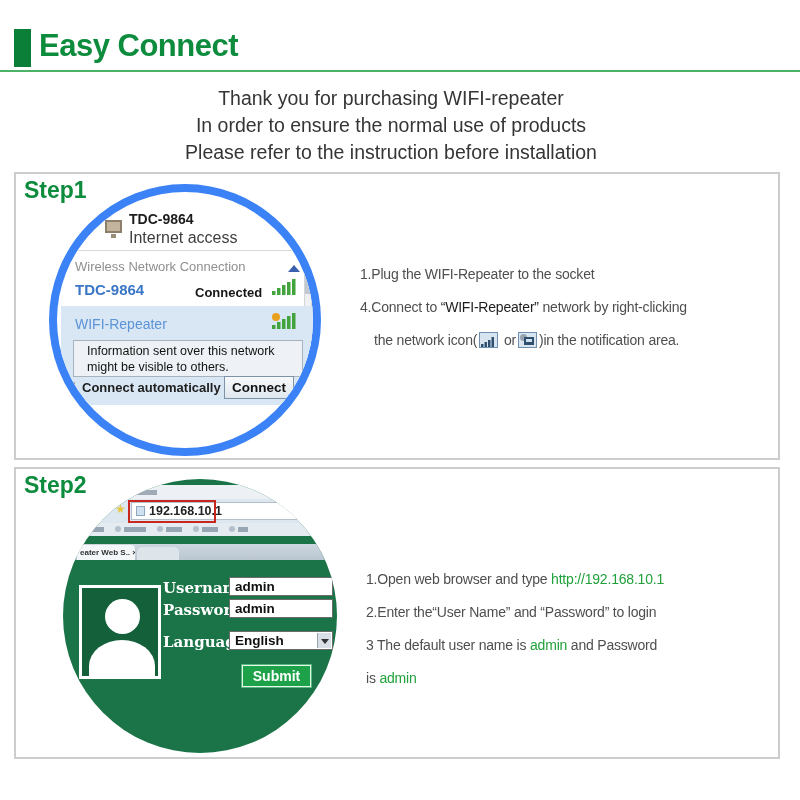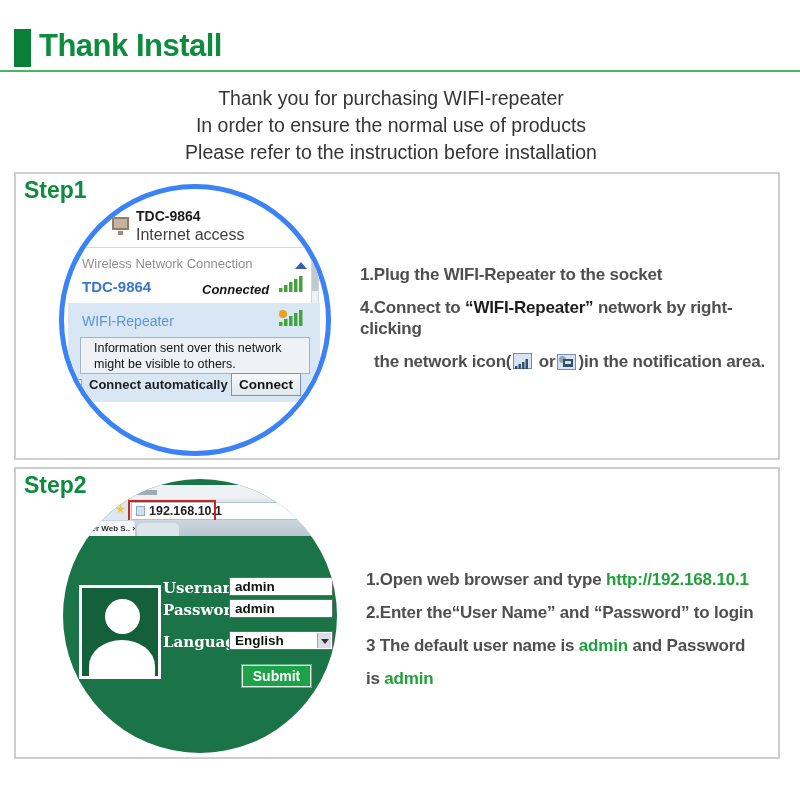--- a/index.html
+++ b/index.html
@@ -15,43 +15,43 @@
   
   #intro { left:0; top:85px; width:736px; text-align:center; font-size:19.5px; line-height:27px; color:#353535;padding-left:46px; }
 
   
   .step-box { left:14px; width:766px; background:#fff; border:2px solid #cdcdcd; }
   #step1-box { top:172px; height:288px; }
   #step2-box { top:467px; height:292px; }
   .step-label { left:8px; top:3px; font-size:23px; font-weight:bold; color:#0e8c3e; }
 
   
-  #flyout-circle { left:43px; top:10px; width:272px; height:272px; border:5px solid #3b82f6; border-radius:50%; background:#fff; overflow:hidden; }
+  #flyout-circle { left:33px; top:10px; width:272px; height:272px; border:8px solid #3b82f6; border-radius:50%; background:#fff; overflow:hidden; }
   #flyout-pc-icon { left:48px; top:28px; width:17px; height:13px; background:#c3b49e; border:2px solid #8d7f6b; }
   #flyout-pc-icon:after { content:""; position:absolute; left:4px; top:12px; width:5px; height:4px; background:#9b8d79; }
   #flyout-name { left:72px; top:19px; font-size:14px; font-weight:bold; color:#1b1b1b; }
   #flyout-sub { left:72px; top:37px; font-size:16px; color:#3e3e3e; }
   #flyout-divider { left:4px; top:58px; width:264px; height:1px; background:#d8d8d8; }
   #flyout-section-title { left:18px; top:67px; font-size:13px; color:#8f8f8f; }
   #flyout-chevron { left:231px; top:73px; width:0; height:0; border-left:6px solid transparent; border-right:6px solid transparent; border-bottom:7px solid #3a5fae; }
   #flyout-scrollbar { left:247px; top:62px; width:8px; height:150px; background:#eef0f2; border:1px solid #d2d5d8; }
   #flyout-scroll-thumb { left:0; top:1px; width:6px; height:38px; background:#c2c8cf; }
   #net-row1-name { left:18px; top:89px; font-size:15px; font-weight:bold; color:#3a76c8; }
-  #net-row1-status { left:138px; top:93px; font-size:13px; font-weight:bold; color:#161616;font-style:italic; }
+  #net-row1-status { left:138px; top:93px; font-size:13px; font-weight:bold; color:#161616; }
   #net-row1-bars { left:214px; top:86px; }
   #net-selected { left:4px; top:114px; width:252px; height:99px; background:#d9e7f5; }
   #net-row2-name { left:14px; top:10px; font-size:14px; color:#5b93d6; }
   #net-row2-bars { left:210px; top:6px; }
   #net-warning { left:12px; top:34px; width:230px; height:37px; background:#eef2f6; border:1px solid #a8b2bc; padding:2px 2px 0 13px; font-size:12.5px; line-height:16px; color:#121212; }
   #net-checkbox { left:2px; top:76px; width:12px; height:12px; background:#fdfdfd; border:1px solid #9aa4ae; }
   #net-checkbox-label { left:21px; top:74px; font-size:13px; font-weight:bold; color:#202020; }
   #net-connect-btn { left:163px; top:70px; width:70px; height:23px; background:linear-gradient(#f7f9fb,#dfe7ee); border:1px solid #7e93a6; font-size:13.5px; font-weight:bold; color:#121212; text-align:center; line-height:21px; }
 
   
-  .instr { font-size:17px; font-weight:bold; color:#4f4f4f; letter-spacing:-0.2px; }
+  .instr { font-size:14px; font-weight:normal; color:#4f4f4f; letter-spacing:-0.2px; }
   #step1-instr { left:344px; top:90px; width:420px; }
   #step1-instr .line { margin-bottom:12px; line-height:21px; }
   #step1-instr .line3 { padding-left:14px; }
   .emph-dark { color:#1d1d1d; }
   #step2-instr { left:350px; top:100px; width:414px; }
   #step2-instr .line { margin-bottom:12px; line-height:21px; }
   .green-text { color:#21a13b; }
 
   
   .tray-icon { display:inline-block; width:19px; height:16px; background:#d8e5f1; border:1px solid #6f8fae; vertical-align:-3px; margin:0 2px; position:relative; }
@@ -66,21 +66,21 @@
   .mini-bar { position:absolute; height:5px; background:#a0abb6; }
   #chrome-row2 { top:20px; height:24px; background:#dde7f0; }
   #addr-star { left:52px; top:3px; font-size:12px; color:#e9c63d; }
   #addr-field { left:68px; top:3px; width:174px; height:18px; background:#fff; border:1px solid #b3bfca;padding-left:33px; }
   #addr-icon { left:4px; top:3px; width:9px; height:10px; background:#cfe0ef; border:1px solid #8fa8c0; }
   #addr-text { left:17px; top:1px; font-size:12.5px; font-weight:bold; color:#222; }
   #addr-red-box { left:-4px; top:-3px; width:88px; height:23px; border:2px solid #c9271d; }
   #chrome-row3 { top:44px; height:13px; background:#e4ebf1; }
   .bm-dot { position:absolute; top:3px; width:6px; height:6px; border-radius:50%; background:#b4c0cb; }
   .bm-bar { position:absolute; top:4px; height:5px; background:#98a6b3; }
-  #chrome-row4 { top:41px; height:16px; background:linear-gradient(#cdd7e0,#b9c5d0); }
+  #chrome-row4 { top:65px; height:16px; background:linear-gradient(#cdd7e0,#b9c5d0); }
   #browser-tab { left:14px; top:1px; width:58px; height:15px; background:#f4f7f9; border-radius:4px 4px 0 0; font-size:8px; font-weight:bold; color:#333; line-height:15px; padding-left:3px; white-space:nowrap; overflow:hidden; }
   #browser-tab2 { left:74px; top:3px; width:42px; height:13px; background:#dde4ea; border-radius:5px 5px 0 0; }
 
   
   #person-box { left:16px; top:106px; width:82px; height:94px; background:#13603a; border:3px solid #fff; overflow:hidden; }
   #person-head { left:23px; top:11px; width:35px; height:35px; background:#fff; border-radius:50%; }
   #person-body { left:7px; top:52px; width:66px; height:52px; background:#fff; border-radius:55% 55% 0 0; }
   .form-label { font-family:"DejaVu Serif", serif; font-weight:bold; font-size:15px; color:#fff; }
   #username-label { left:100px; top:100px; }
   #password-label { left:100px; top:122px; }
@@ -90,21 +90,21 @@
   #password-input { top:120px; }
   #language-select { top:152px; }
   #language-arrow-box { right:1px; top:1px; width:14px; height:15px; background:#d8dfe6; border-left:1px solid #9aa2aa; }
   #language-arrow { left:3px; top:6px; width:0; height:0; border-left:4px solid transparent; border-right:4px solid transparent; border-top:5px solid #333; }
   #submit-btn { left:179px; top:186px; width:69px; height:22px; background:#1da24a; border:1px solid #e9f5ed; box-shadow:0 0 0 1px #55b97d; color:#fff; font-weight:bold; font-size:14px; text-align:center; line-height:20px; }
 </style>
 </head>
 <body>
 
 <div class="abs" id="brand-bar"></div>
-<h1 class="abs" id="page-title">Thank Install</h1>
+<h1 class="abs" id="page-title">Easy Connect</h1>
 <div class="abs" id="green-rule"></div>
 
 <div class="abs" id="intro">
   <div>Thank you for purchasing WIFI-repeater</div>
   <div>In order to ensure the normal use of products</div>
   <div>Please refer to the instruction before installation</div>
 </div>
 
 <section class="abs step-box" id="step1-box">
   <div class="abs step-label">Step1</div>

